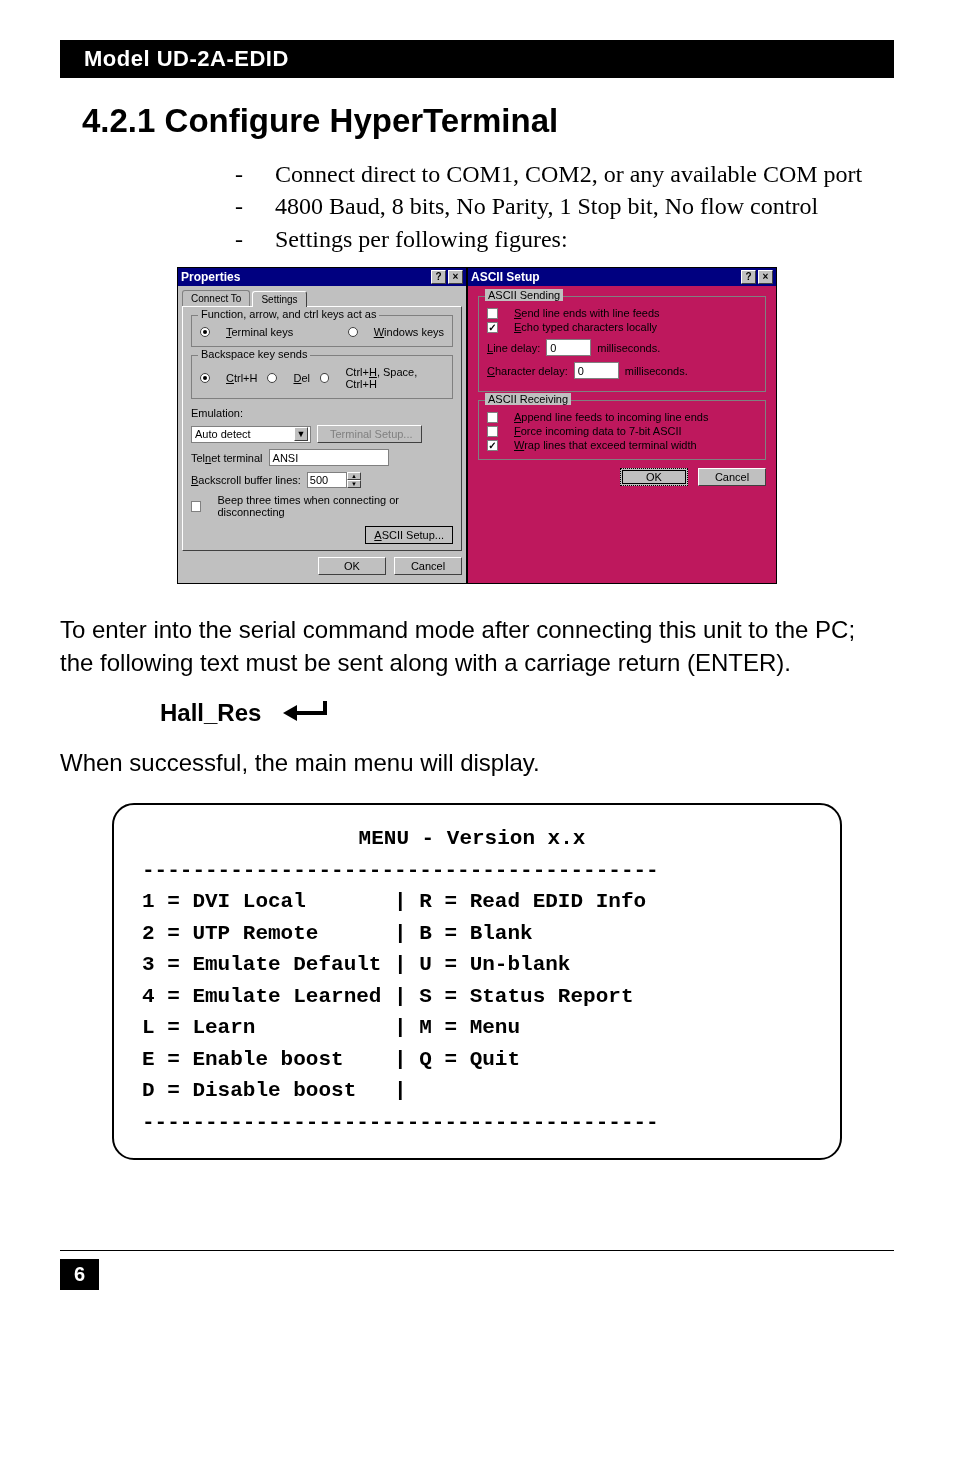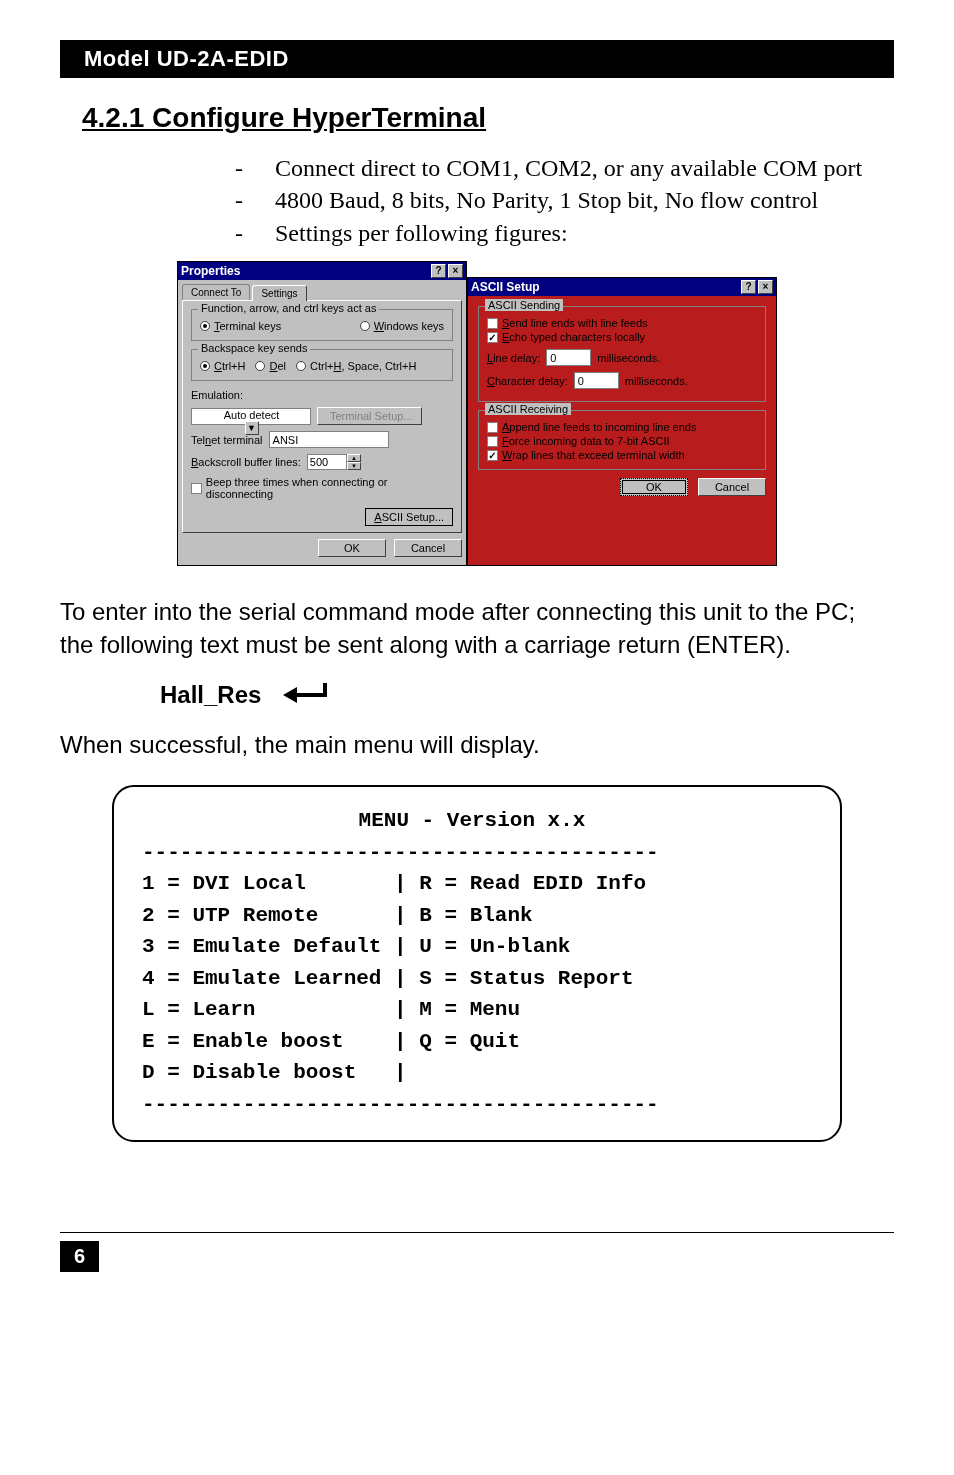--- a/index.html
+++ b/index.html
@@ -17,25 +17,24 @@
     background: #000;
     color: #fff;
     font-family: Arial, Helvetica, sans-serif;
     font-weight: 900;
     font-size: 22px;
     padding: 6px 24px;
     margin-bottom: 12px;
     letter-spacing: 0.5px;
   }
   .section-title {
-    font-size: 28px;
+    font-size: 33px;
     font-weight: 700;
     margin: 24px 0 18px 22px;
     font-family: Arial, Helvetica, sans-serif;
-    text-decoration: underline;
   }
   .bullets {
     margin-left: 175px;
     font-family: "Times New Roman", serif;
     font-size: 24px;
     line-height: 1.35;
     margin-bottom: 12px;
   }
   .bullets .row { display: flex; }
   .bullets .dash { width: 40px; flex-shrink:0; }
@@ -112,21 +111,21 @@
     margin-bottom: 8px;
     position: relative;
   }
   .grp .legend {
     position: absolute;
     top: -8px; left: 6px;
     background: #c0c0c0;
     padding: 0 3px;
     font-size: 11px;
   }
-  .radio-row { display: flex; align-items: center; gap: 4px; margin: 2px 0; }
+  .radio-row { display: flex; align-items: center; gap: 16px; margin: 2px 0; }
   .radio {
     width: 10px; height: 10px; border-radius: 50%;
     border: 1px solid #404040; background: #fff;
     display: inline-flex; align-items: center; justify-content: center;
   }
   .radio.sel::after { content:""; width:4px; height:4px; background:#000; border-radius:50%; }
   .formrow { display:flex; align-items:center; gap:6px; margin: 6px 0; }
   .lbl { font-size: 11px; }
   .select {
     border: 1px solid #808080;
@@ -173,22 +172,21 @@
     border-right-color:#404040; border-bottom-color:#404040;
     font-size:6px; line-height:6px; text-align:center;
   }
   .flex-between { display:flex; justify-content:space-between; align-items:center; }
   .row-end { display:flex; justify-content:flex-end; gap:8px; margin: 4px 4px 8px 0; }
 
   
   .win-ascii {
     width: 310px;
     border: 1px solid #000;
-    background: #b91c1c;
-    margin-top: 16px;
+    background: #be185d;
   }
   .ascii-body { padding: 10px; }
   .field-inline {
     display:flex; align-items:center; gap:6px; margin:6px 0;
   }
   .txt95 {
     border:1px solid #808080; background:#fff;
     height:17px; width:45px; font-size:11px; padding:0 3px;
   }
   .u { text-decoration: underline; }
@@ -302,21 +300,21 @@
               </div>
             <div class="radio-row">
                 <span class="radio"></span>
                 <span class="lbl">Ctrl+<span class="u">H</span>, Space, Ctrl+H</span>
               </div>
           </div>
         </div>
 
         <div class="lbl">Emulation:</div>
         <div class="formrow">
-          <div class="select" style="width:120px;flex-direction:column;">
+          <div class="select" style="width:120px;">
             <span>Auto detect</span>
             <span class="arrow">▼</span>
           </div>
           <div class="btn95 small" style="color:#808080;padding-left:12px;">Terminal Setup...</div>
         </div>
 
         <div class="formrow">
           <span class="lbl">Tel<span class="u">n</span>et terminal</span>
           <div class="select" style="width:120px;">
               <span>ANSI</span>

